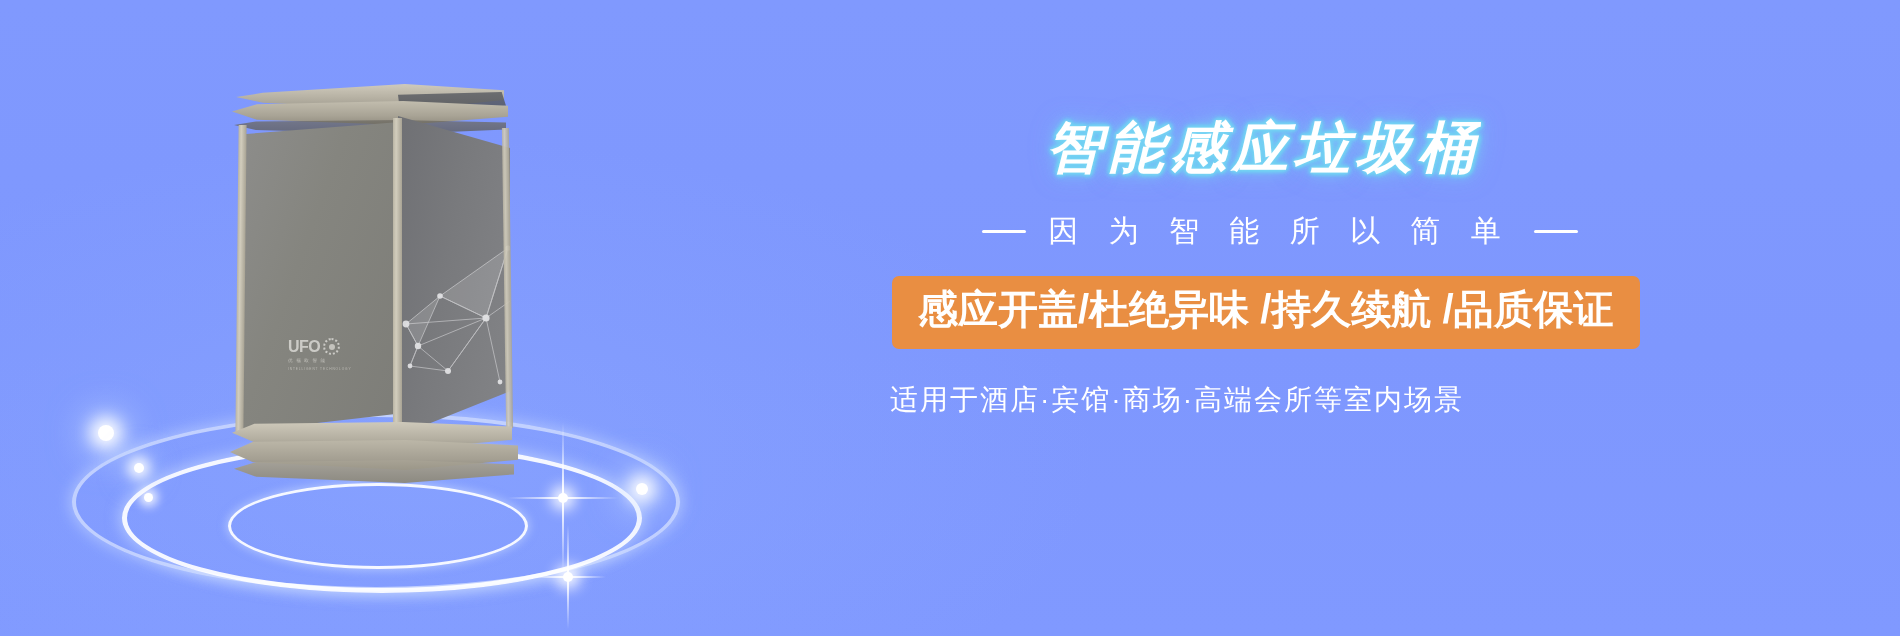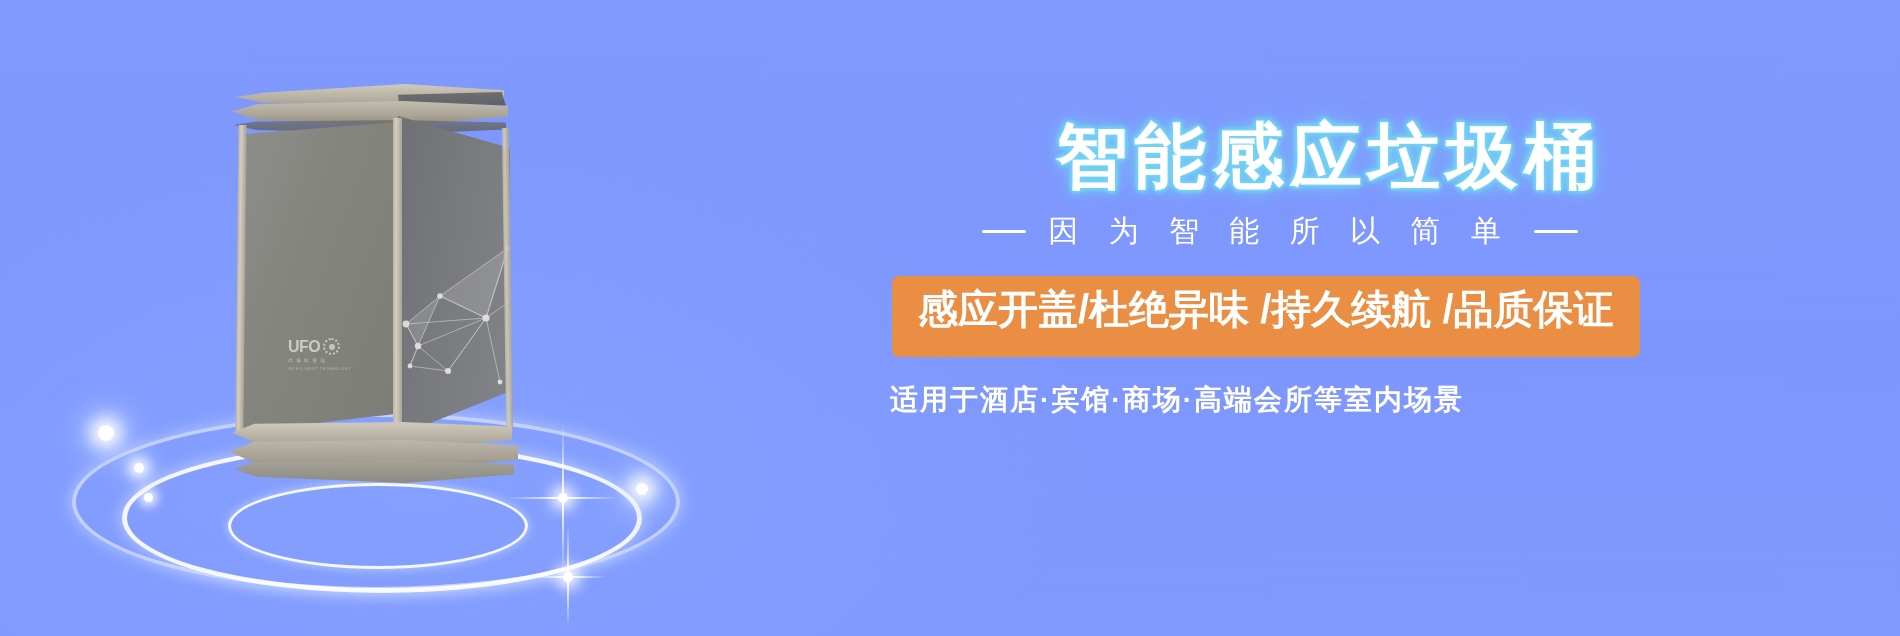--- a/index.html
+++ b/index.html
@@ -278,37 +278,38 @@
   .text-block {
     position: absolute;
     left: 880px;
     top: 96px;
     width: 960px;
     height: 420px;
   }
 
   .headline {
     position: absolute;
-    left: 176px;
+    left: 166px;
     top: 24px;
-    font-size: 72px;
+    font-size: 56px;
     line-height: 1;
     font-weight: 700;
     color: #ffffff;
     letter-spacing: 6px;
     white-space: nowrap;
     text-shadow:
        0 0 2px #7fd8f5,
        0 0 5px #79d4f4,
        2px 0 4px #6fcff2,
       -2px 0 4px #6fcff2,
        0 2px 4px #6fcff2,
        0 -2px 4px #6fcff2,
        0 0 14px rgba(120,212,244,0.9),
        0 0 24px rgba(120,212,244,0.6);
+    font-style: italic;
   }
 
   .subline {
     position: absolute;
     left: 0px;
     top: 120px;
     width: 800px;
     display: flex;
     align-items: center;
     justify-content: center;
@@ -328,41 +329,41 @@
     color: #ffffff;
     letter-spacing: 11px;
     font-weight: 400;
     line-height: 1;
   }
 
   .feature-pill {
     position: absolute;
     left: 12px;
     top: 180px;
-    padding: 13px 26px 28px 26px;
+    padding: 13px 26px 20px 26px;
     background: #e98e42;
     border-radius: 7px;
     white-space: nowrap;
   }
   .feature-pill .pill-text {
     font-size: 40px;
     font-weight: 700;
     color: #ffffff;
     letter-spacing: 0px;
     line-height: 1;
   }
 
   .scene-line {
     position: absolute;
     left: 10px;
     top: 285px;
     font-size: 28px;
     color: #ffffff;
     letter-spacing: 2px;
-    font-weight: 700;
+    font-weight: 400;
     white-space: nowrap;
   }
 </style>
 </head>
 <body>
 
 <div class="banner">
 
   <div class="bg-sheen"></div>
 

